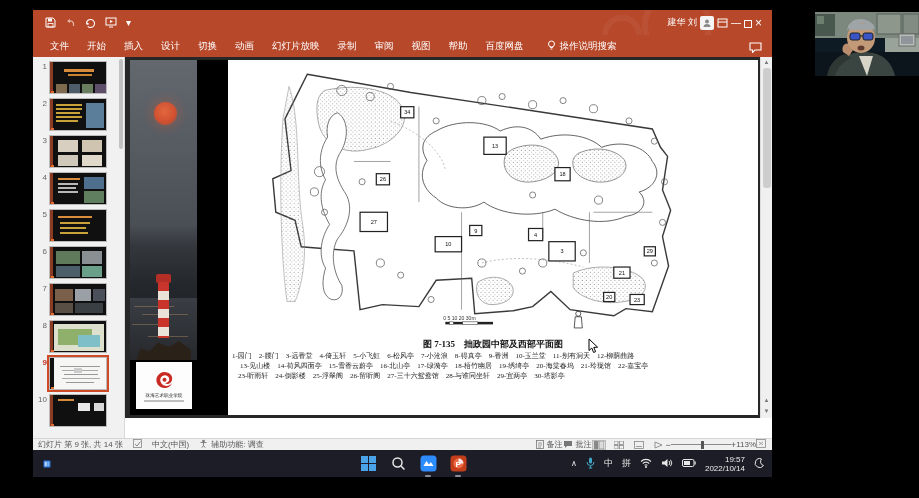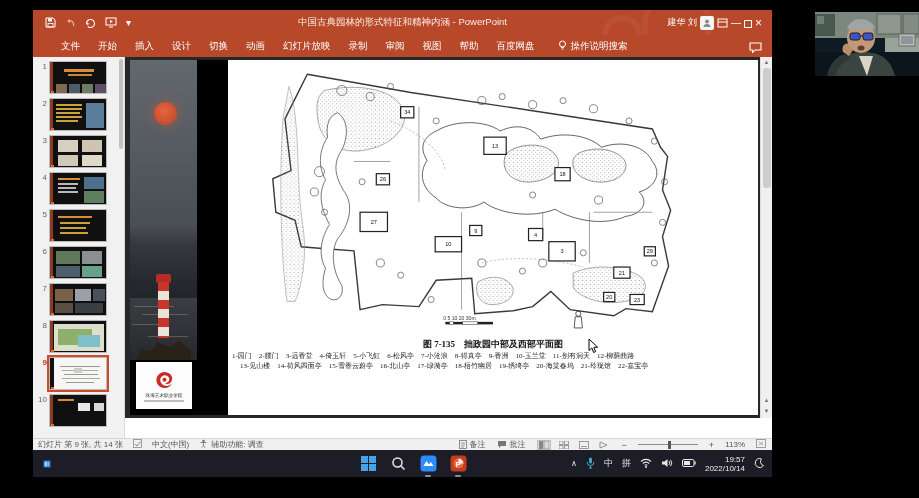--- a/index.html
+++ b/index.html
@@ -70,21 +70,21 @@
   .cursor{position:absolute;left:463px;top:281px;z-index:5;}
 
   
   .notesbar{height:20px;background:#f2f2f2;border-top:1px solid #cfcfcf;display:flex;align-items:center;flex:0 0 20px;}
   .notes-collapse{width:12px;height:100%;border-right:1px solid #ddd;display:flex;align-items:center;justify-content:center;font-size:6px;color:#666;}
   .notes-text{font-size:9px;color:#595959;padding-left:6px;}
 
   
   .statusbar{height:12px;background:#f0f0f0;border-top:1px solid #d6d6d6;display:flex;align-items:center;font-size:8px;color:#555;flex:0 0 12px;}
   .statusbar .lft{display:flex;align-items:center;gap:10px;padding-left:5px;}
-  .statusbar .rgt{margin-left:auto;display:flex;align-items:center;gap:11px;padding-right:6px;}
+  .statusbar .rgt{margin-left:auto;display:flex;align-items:center;gap:0;padding-right:6px;}
   .viewbtns{display:flex;align-items:center;gap:6px;}
   .vb{width:14px;height:10px;display:flex;align-items:center;justify-content:center;}
   .vb.active{background:#dcdcdc;border:1px solid #bbb;}
   .slider{position:relative;width:60px;height:10px;display:flex;align-items:center;}
   .slider .track{width:100%;height:1px;background:#8a8a8a;}
   .slider .knob{position:absolute;left:30px;top:1px;width:3px;height:8px;background:#555;}
   .zoomsign{font-size:9px;color:#555;}
 
   
   .taskbar{position:absolute;left:33px;top:450px;width:739px;height:27px;background:#1d1d27;display:flex;align-items:center;}
@@ -130,41 +130,40 @@
           </span>
         <span>
             <svg width="12" height="11" viewBox="0 0 12 11">
               <rect x="1" y="1" width="10" height="7" fill="none" stroke="#fff" stroke-width="1"></rect>
               <path d="M5 3 L8 4.5 L5 6 Z" fill="#fff"></path>
               <path d="M4 10h4" stroke="#fff" stroke-width="1"></path>
             </svg>
           </span>
         <span class="ctl">▾</span>
       </div>
-      <div class="title-center">中国古典园林的形式特征和精神内涵 - PowerPoint</div>
       <div class="win-controls">
         <span class="user-name">建华 刘</span>
         <span class="avatar">
             <svg width="10" height="10" viewBox="0 0 10 10">
               <circle cx="5" cy="3.4" r="2" fill="#8a8a8a"></circle>
               <path d="M1.5 9 a3.5 3 0 0 1 7 0 Z" fill="#8a8a8a"></path>
             </svg>
           </span>
         <span><svg width="11" height="10" viewBox="0 0 11 10">
               <rect x="1" y="1" width="9" height="8" fill="none" stroke="#fff" stroke-width="1"></rect>
               <path d="M1 4h9" stroke="#fff" stroke-width="1"></path>
             </svg></span>
         <span class="ctl">—</span>
         <span><span class="restore-box"></span></span>
         <span class="ctl" style="font-size:12px;">×</span>
       </div>
     </div>
 
     <div class="tabrow">
-      <div id="tabs" style="display:flex;padding-left:19px;">
+      <div id="tabs" style="display:flex;padding-left:8px;">
           <span class="tab">文件</span>
           <span class="tab">开始</span>
           <span class="tab">插入</span>
           <span class="tab">设计</span>
           <span class="tab">切换</span>
           <span class="tab">动画</span>
           <span class="tab">幻灯片放映</span>
           <span class="tab">录制</span>
           <span class="tab">审阅</span>
           <span class="tab">视图</span>
@@ -441,20 +440,21 @@
                 </g>
 
                 <g stroke="#333" fill="none" stroke-width=".8">
                   <circle cx="345" cy="250" r="2.5"></circle>
                   <path d="M342,253 L348,253 L349,264 L341,264 Z"></path>
                 </g>
               </svg>
               <div class="caption">图 7-135　拙政园中部及西部平面图</div>
               <div class="legend lg1">1-园门　2-腰门　3-远香堂　4-倚玉轩　5-小飞虹　6-松风亭　7-小沧浪　8-得真亭　9-香洲　10-玉兰堂　11-别有洞天　12-柳荫曲路</div>
               <div class="legend lg2">13-见山楼　14-荷风四面亭　15-雪香云蔚亭　16-北山亭　17-绿漪亭　18-梧竹幽居　19-绣绮亭　20-海棠春坞　21-玲珑馆　22-嘉宝亭</div>
+              <div class="legend lg3">23-听雨轩　24-倒影楼　25-浮翠阁　26-留听阁　27-三十六鸳鸯馆　28-与谁同坐轩　29-宜两亭　30-塔影亭</div>
             </div>
           </div>
 
           <div class="vscroll">
             <span style="margin-top:2px;">▲</span>
             <span class="thumbbar"></span>
             <span class="navbtns">
               <span>▲</span>
               <span>▼</span>
             </span>

